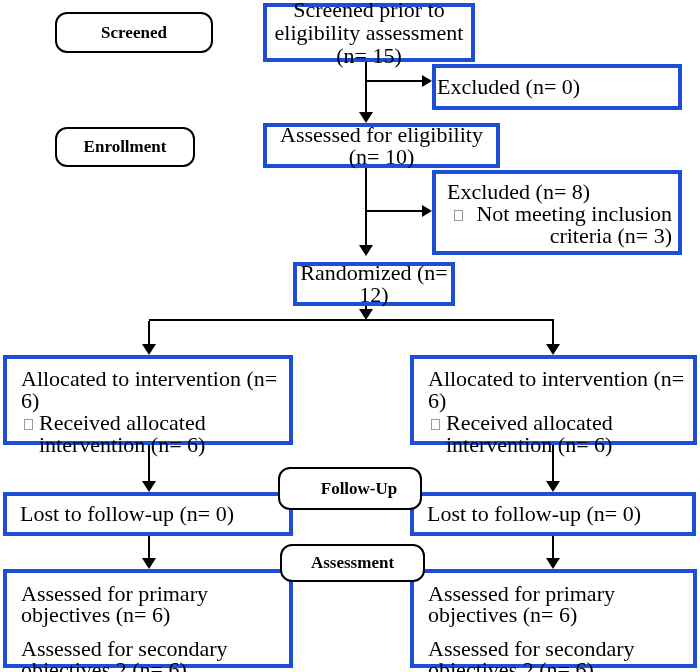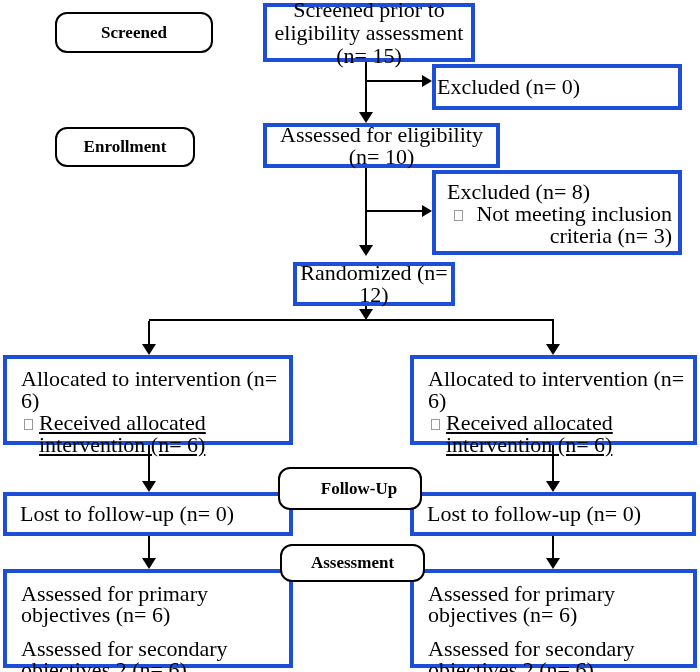--- a/index.html
+++ b/index.html
@@ -53,21 +53,20 @@
   .sq-bullet{
     display:inline-block;
     width:9px;height:11px;
     border:1px solid #9a9a9a;
     box-sizing:border-box;
     vertical-align:0;
   }
   .bullet-hang{     
     padding-left:18px;
     text-indent:-15px;
-    text-decoration:underline;
   }
   .bullet-hang .sq-bullet{margin-right:6px;}
   .bullet-outdent{  
     text-indent:6px;
     text-align:right;
   }
   .bullet-outdent .sq-bullet{margin-right:13px;}
   .para2{margin-top:13px;}
 </style>
 </head>

